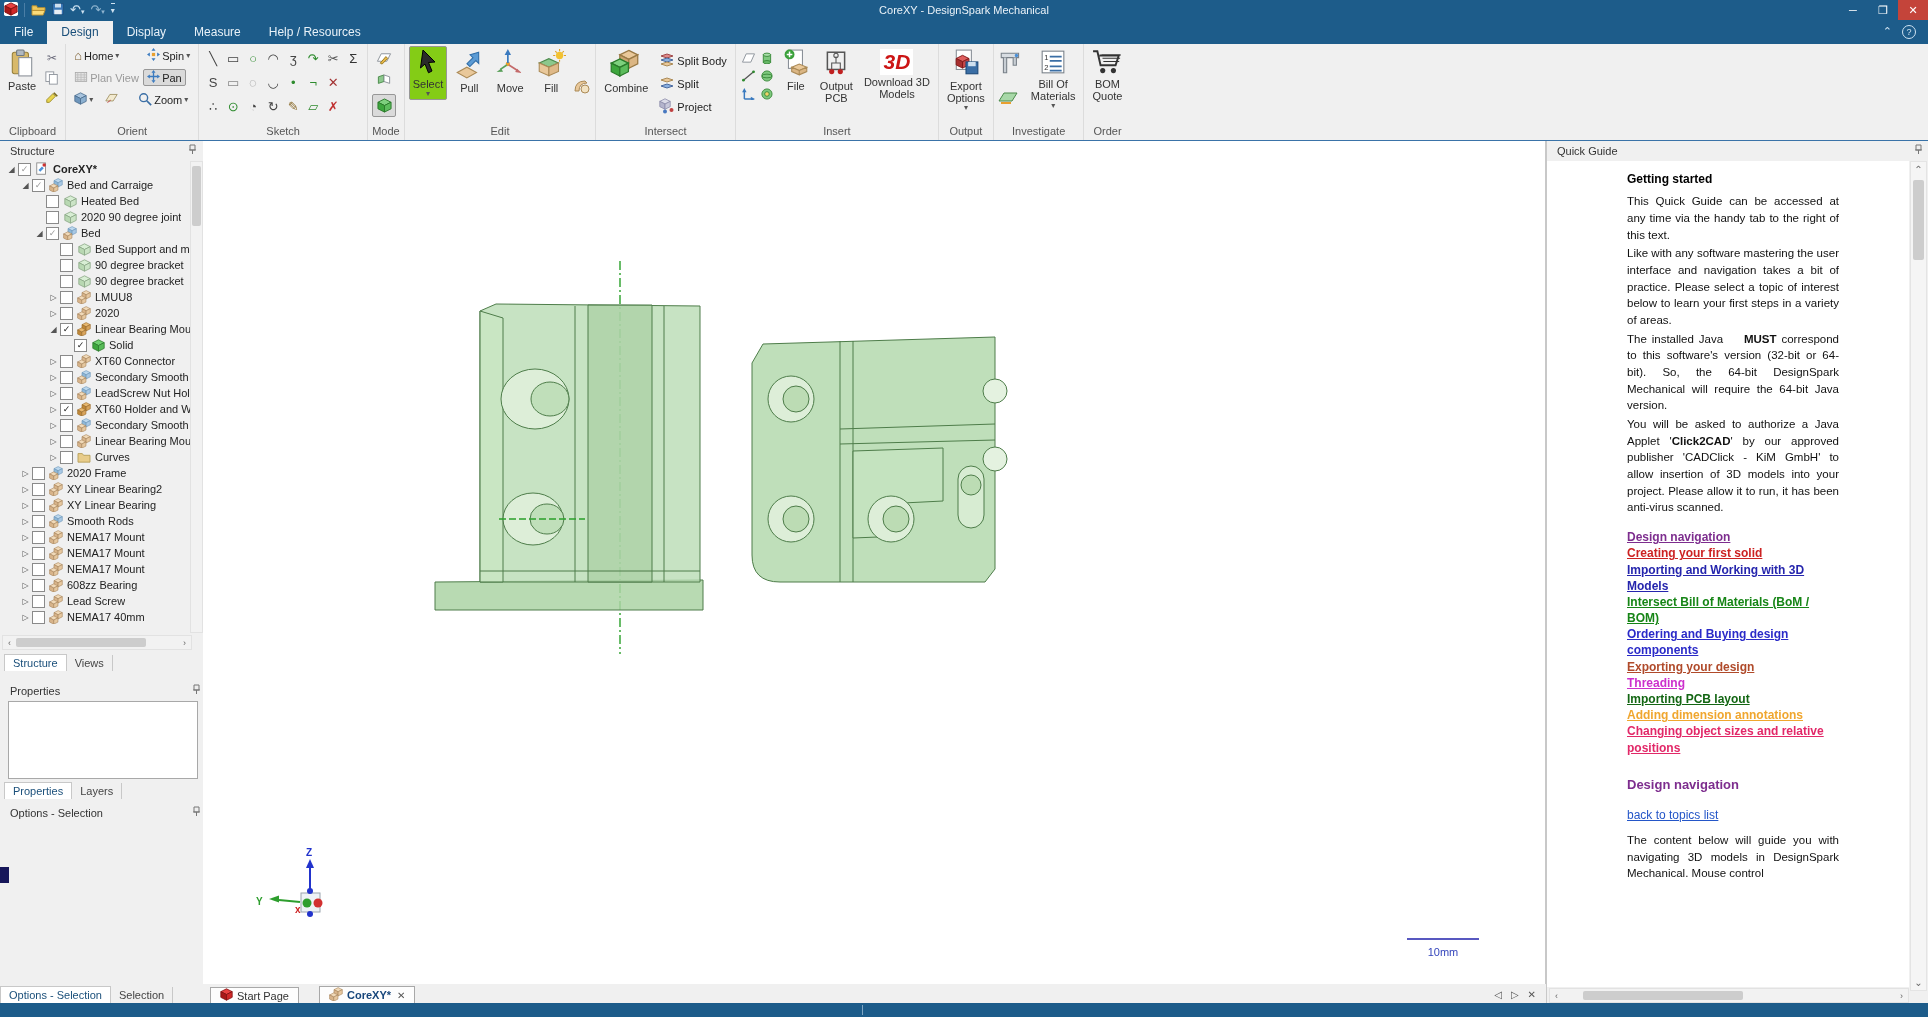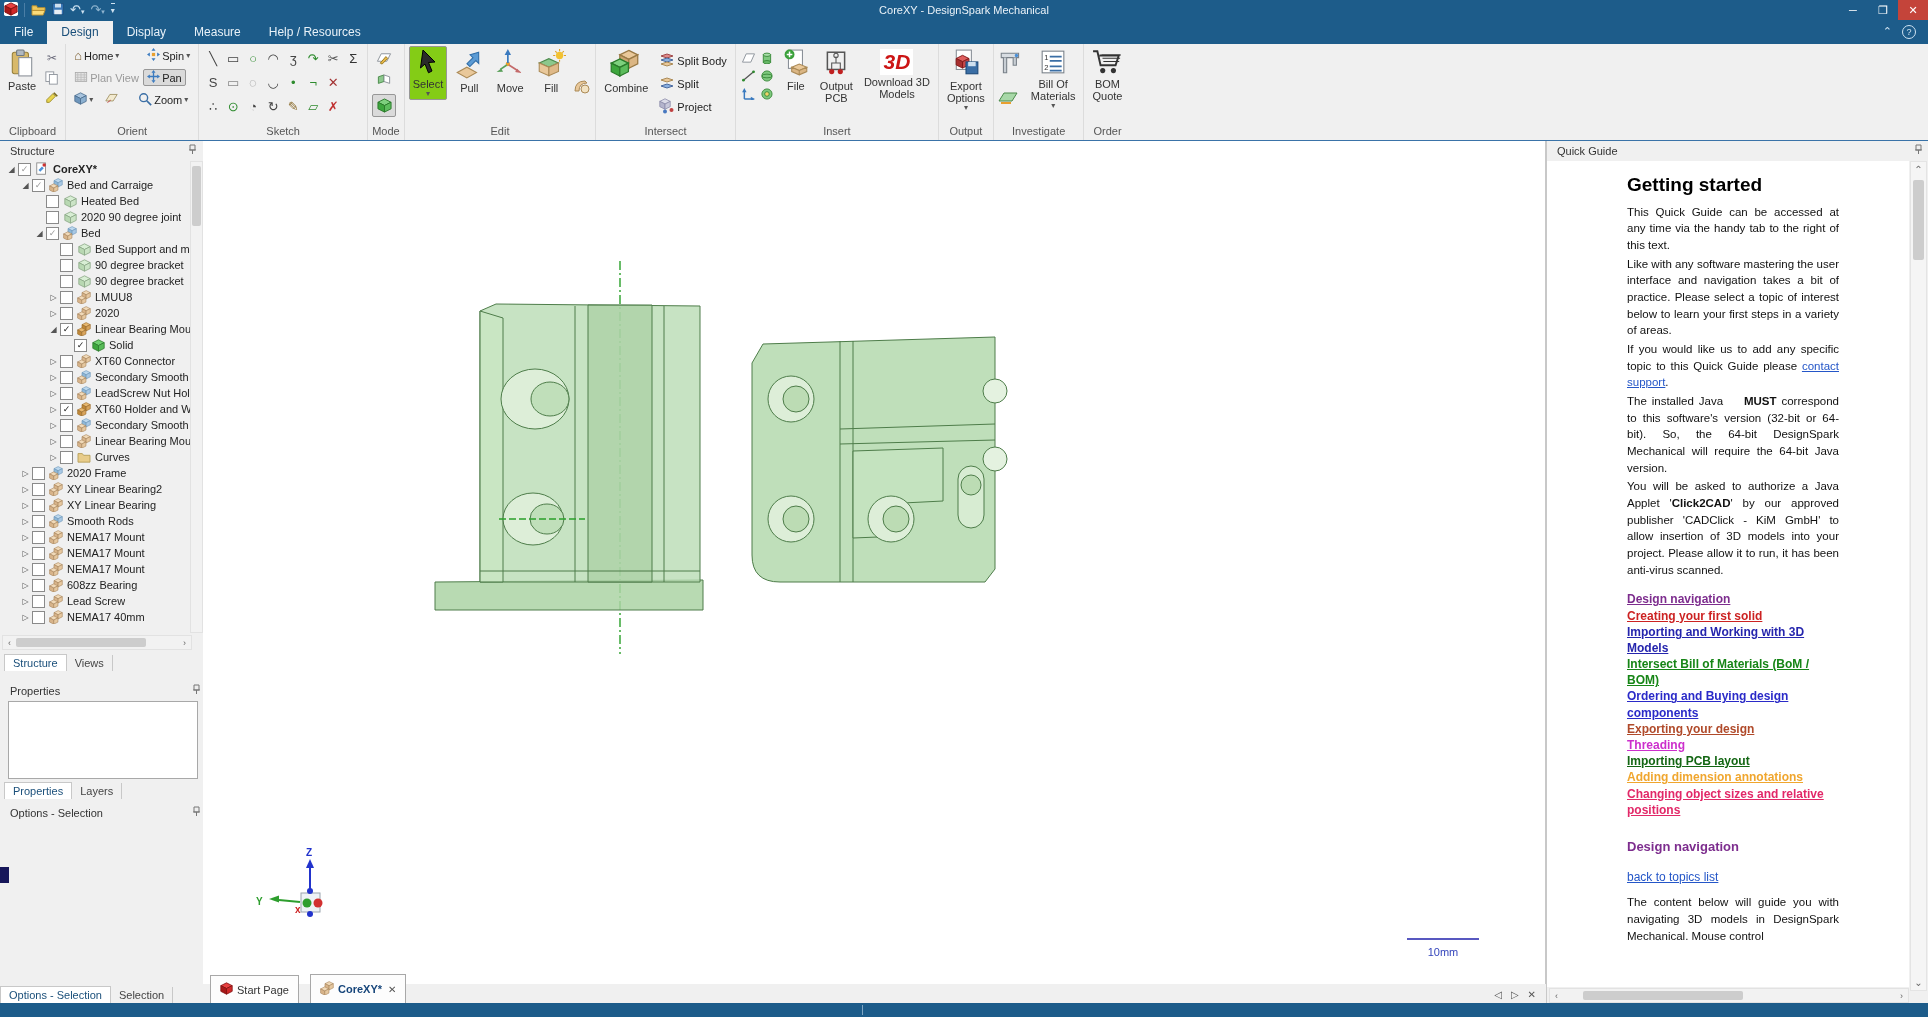--- a/index.html
+++ b/index.html
@@ -76,36 +76,36 @@
   #hintbar{position:absolute;left:0;top:0;right:0;height:27px;display:flex;align-items:center;}
   #hintbox{flex:1;margin:3px 6px 0 8px;height:21px;border:1px solid #c3ccd4;background:#fff;
            font-size:12px;color:#3a3a3a;display:flex;align-items:center;padding-left:8px;}
   #scalebar{position:absolute;right:66px;bottom:24px;width:72px;text-align:center;}
   #scaleline{border-top:2px solid #5858c0;margin-bottom:2px;}
   #scalebar span{font-size:11px;color:#3344bb;}
   
   #rightpanel{position:absolute;left:1546px;top:141px;width:382px;height:862px;background:#f0f0f0;border-left:1px solid #c8c8c8;}
   #qg-content{position:absolute;left:0;top:20px;width:362px;height:826px;background:#fff;overflow:hidden;}
   #qg-inner{padding:10px 14px 0 80px;width:212px;font-size:11.5px;line-height:1.45;text-align:justify;color:#111;}
-  #qg-inner h1{font-size:19px;margin:0 0 5px 0;color:#000;}
+  #qg-inner h1{font-size:12px;margin:0 0 5px 0;color:#000;}
   #qg-inner p{margin:0 0 2px 0;}
   #qg-inner p.gap{margin-top:13px;}
   .lnk{color:#2456c8;text-decoration:underline;}
   .boldu{font-weight:bold;text-decoration:underline;}
   #topics{margin-top:13px;}
   .topic{display:block;font-size:12px;font-weight:bold;text-decoration:underline;line-height:1.35;text-align:left;}
   #qg-h2{font-size:13px;font-weight:bold;color:#7d2d8e;margin:20px 0 12px 0;text-align:left;}
   #qg-back{font-size:12px;display:inline-block;margin-bottom:8px;}
   #qg-vsb{position:absolute;right:2px;top:20px;width:15px;height:828px;background:#f5f5f5;border:1px solid #e4e4e4;}
   #qg-vsb .ar{position:absolute;left:0;right:0;text-align:center;font-size:10px;color:#666;}
   #qg-hsb{position:absolute;left:2px;right:20px;bottom:0px;}
   
   #docstrip{position:absolute;left:0;top:984px;width:1546px;height:19px;background:#f0f0f0;display:flex;align-items:flex-end;font-size:11px;}
   #lefttabs{display:flex;align-items:flex-end;width:204px;}
-  .dtab{display:flex;align-items:center;gap:4px;padding:6px 9px;border:1px solid #a8a8a8;border-bottom:none;background:#fdfdfd;color:#333;margin-right:11px;}
+  .dtab{display:flex;align-items:center;gap:4px;padding:0 9px;border:1px solid #a8a8a8;border-bottom:none;background:#fdfdfd;color:#333;margin-right:20px;}
   .dtab.active{font-weight:bold;color:#16457a;}
   .dtab .x{color:#555;font-weight:normal;font-size:10px;margin-left:2px;}
   #docnav{margin-left:auto;display:flex;gap:9px;padding:0 10px 3px 0;color:#555;font-size:10px;}
   #statusbar{position:absolute;left:0;top:1003px;width:100%;height:14px;background:#1d5c8a;}
   #statusbar .div{position:absolute;left:862px;top:2px;width:1px;height:10px;background:#7fa6c4;}
   .g{cursor:default;}
 </style>
 </head>
 <body>
 
@@ -1163,21 +1163,20 @@
             <path d="M2 1h5v5H2z" fill="#eee" stroke="#777"></path>
             <path d="M4.5 6v4M1 6h7" stroke="#777" fill="none"></path>
           </svg></span>
     </div>
     <div id="qg-content">
       <div id="qg-inner">
         <h1>Getting started</h1>
         <div id="qg-paras">
             <p><span>This Quick Guide can be accessed at any time via the handy tab to the right of this text.</span></p>
             <p><span>Like with any software mastering the user interface and navigation takes a bit of practice. Please select a topic of interest below to learn your first steps in a variety of areas.</span></p>
-            <p><span>If you would like us to add any specific topic to this Quick Guide please </span><span class="lnk">contact support</span><span>.</span></p>
             <p><span>The installed Java </span><span style="font-weight: bold; margin-left: 16px;">MUST</span><span> correspond to this software's version (32-bit or 64-bit). So, the 64-bit DesignSpark Mechanical will require the 64-bit Java version.</span></p>
             <p><span>You will be asked to authorize a Java Applet '</span><span style="font-weight: bold;">Click2CAD</span><span>' by our approved publisher 'CADClick - KiM GmbH' to allow insertion of 3D models into your project. Please allow it to run, it has been anti-virus scanned.</span></p>
           </div>
         <div id="topics">
             <span class="topic" style="color: rgb(125, 45, 142);">Design navigation</span>
             <span class="topic" style="color: rgb(204, 34, 34);">Creating your first solid</span>
             <span class="topic" style="color: rgb(37, 37, 173);">Importing and Working with 3D Models</span>
             <span class="topic" style="color: rgb(22, 133, 22);">Intersect Bill of Materials (BoM / BOM)</span>
             <span class="topic" style="color: rgb(42, 42, 200);">Ordering and Buying design components</span>
             <span class="topic" style="color: rgb(176, 74, 42);">Exporting your design</span>

